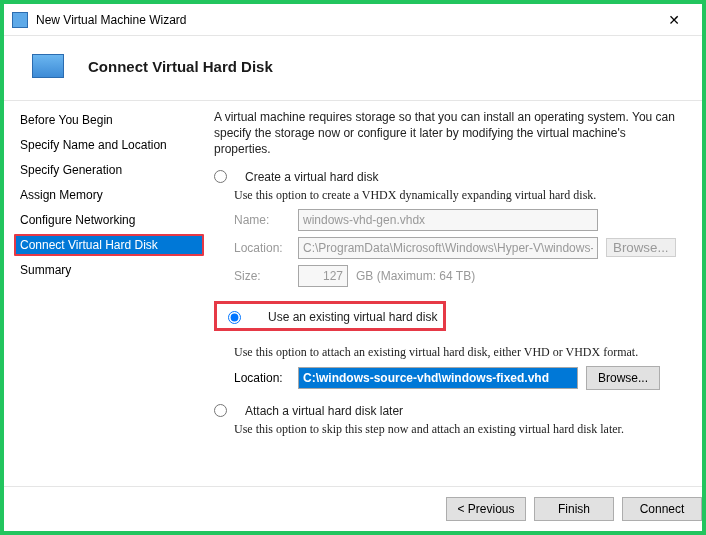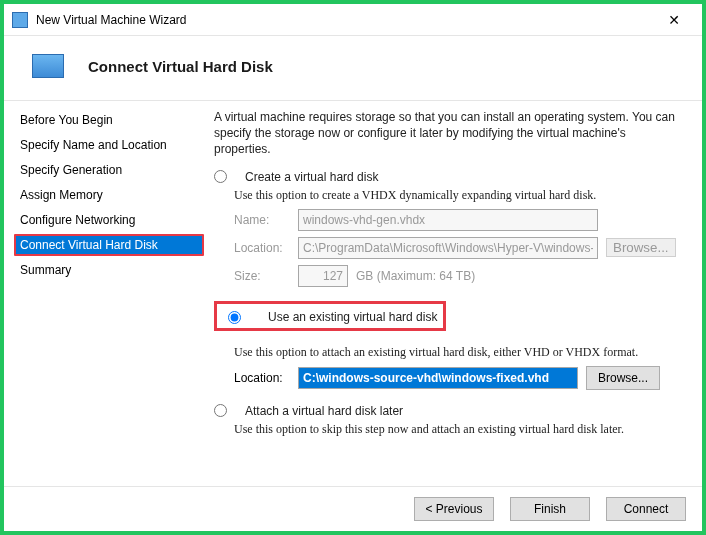--- a/index.html
+++ b/index.html
@@ -32,21 +32,21 @@
   .fieldrow input[type=text] { height:22px; border:1px solid #a7a7a7; padding:0 4px; font-size:12px; }
   .fieldrow .suffix { color:#444; }
   .disabled label, .disabled input, .disabled .suffix, .disabled button { color:#999; }
   .disabled input { background:#f7f7f7; border-color:#cfcfcf; }
   .disabled button { background:#efefef; border:1px solid #cfcfcf; color:#999; }
 
   .hl-row { border:3px solid #e63946; padding:4px 6px; display:inline-flex; align-items:flex-end; gap:24px; margin-bottom:10px; }
   .sel-input { background:#0078d7; color:#ffffff; border:2px solid #e63946; width:280px; height:22px; padding:1px 4px; font-size:12px;font-weight:bold; }
   .browse { height:24px; width:74px; background:#e1e1e1; border:1px solid #adadad; cursor:pointer; font-size:12px; }
 
-  .footer { border-top:1px solid #e5e5e5; padding:10px 16px; display:flex; justify-content:flex-end; gap:16px; }
+  .footer { border-top:1px solid #e5e5e5; padding:10px 0; display:flex; justify-content:flex-end; gap:8px; }
   .footer button { width:80px; height:24px; background:#e1e1e1; border:1px solid #adadad; font-size:12px; cursor:pointer; }
   .hl-btn { border:3px solid #e63946 !important; }
 </style>
 </head>
 <body>
 
 <div class="window">
   <div class="titlebar">
     <div class="icon"></div>
     <div class="title">New Virtual Machine Wizard</div>

